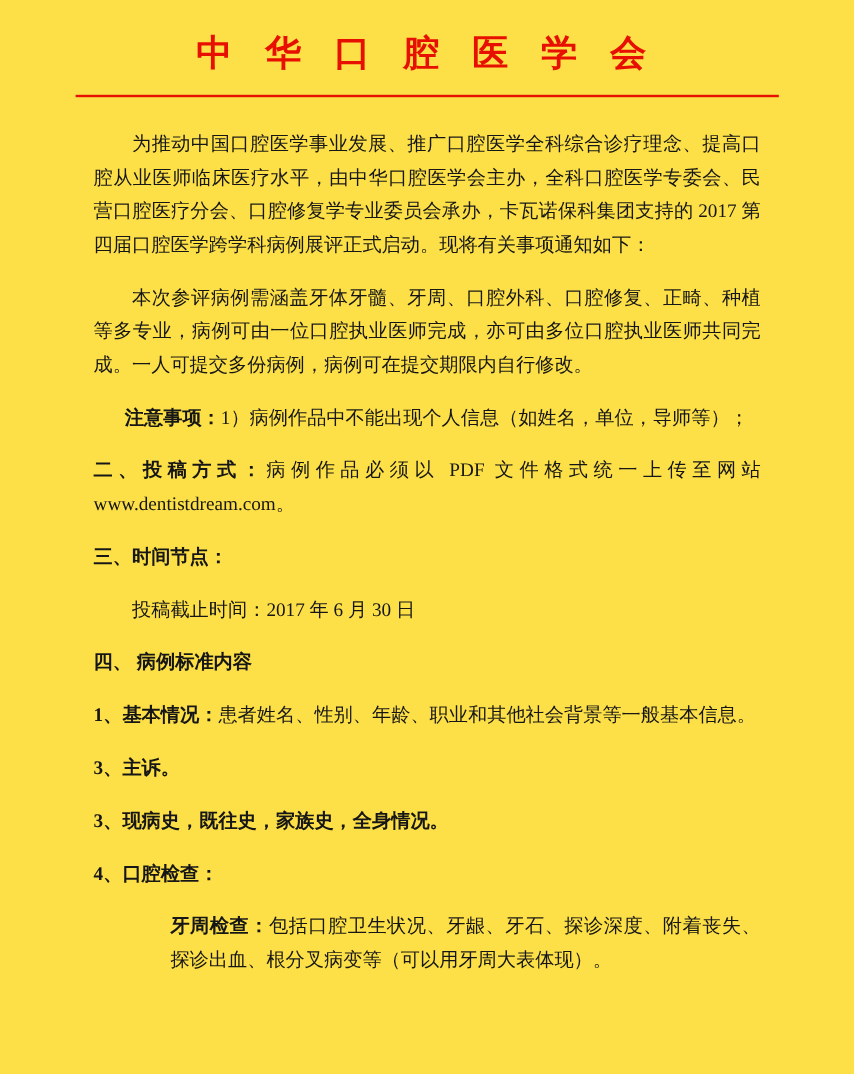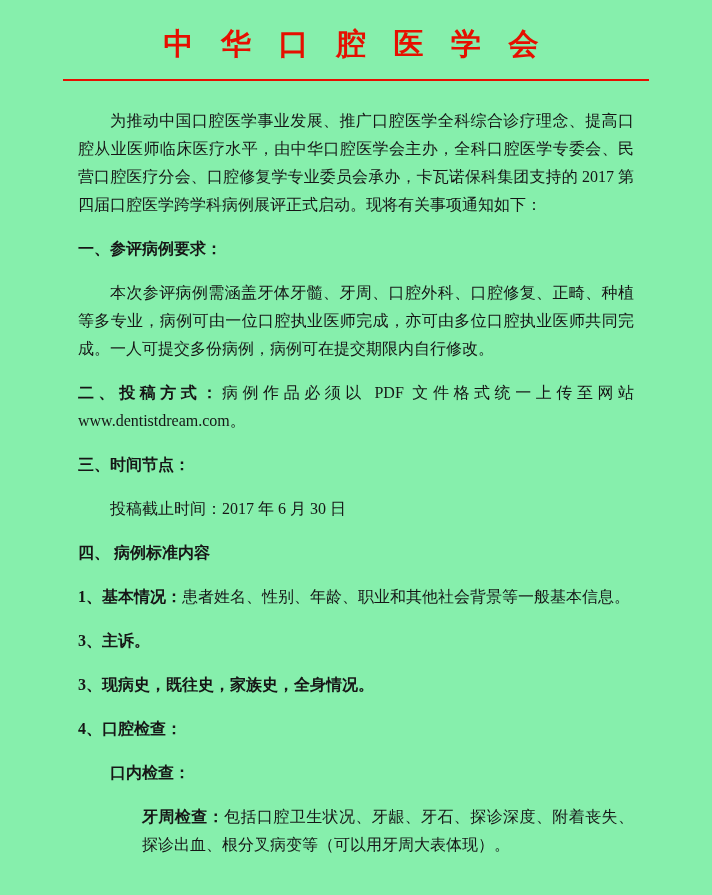--- a/index.html
+++ b/index.html
@@ -4,21 +4,21 @@
 <style>
   html, body {
     margin: 0;
     padding: 0;
     background: #ffffff;
   }
   .page {
     position: relative;
     width: 712px;
     height: 895px;
-    background: #86efac;
+    background: #fde047;
     box-sizing: border-box;
     font-family: "Liberation Serif", "DejaVu Serif", serif;
     color: #161616;
     overflow: hidden;
   }
   .org-title {
     margin-top: 24px;
     text-align: center;
     font-size: 30px;
     font-weight: bold;
@@ -61,24 +61,24 @@
 
   <div class="org-title">中 华 口 腔 医 学 会</div>
 
   <hr class="divider">
 
 
   <div class="content">
 
     <p class="indent">为推动中国口腔医学事业发展、推广口腔医学全科综合诊疗理念、提高口腔从业医师临床医疗水平，由中华口腔医学会主办，全科口腔医学专委会、民营口腔医疗分会、口腔修复学专业委员会承办，卡瓦诺保科集团支持的 2017 第四届口腔医学跨学科病例展评正式启动。现将有关事项通知如下：</p>
 
-    <p class="heading">一、参评病例要求：</p>
 
     <p class="indent">本次参评病例需涵盖牙体牙髓、牙周、口腔外科、口腔修复、正畸、种植等多专业，病例可由一位口腔执业医师完成，亦可由多位口腔执业医师共同完成。一人可提交多份病例，病例可在提交期限内自行修改。</p>
 
+    <p class="note-first"><span class="b">注意事项：</span><span>1）病例作品中不能出现个人信息（如姓名，单位，导师等）；</span></p>
 
 
 
     <p><span class="b">二、投稿方式：</span><span>病例作品必须以 PDF 文件格式统一上传至网站 www.dentistdream.com。</span></p>
 
     <p class="heading">三、时间节点：</p>
 
     <p class="sub-line">投稿截止时间：2017 年 6 月 30 日</p>
 
 
@@ -87,18 +87,17 @@
 
     <p><span class="b">1、基本情况：</span><span>患者姓名、性别、年龄、职业和其他社会背景等一般基本信息。</span></p>
 
     <p class="b">3、主诉。</p>
 
     <p class="b">3、现病史，既往史，家族史，全身情况。</p>
 
     <p class="b">4、口腔检查：</p>
 
 
-    <p class="sub-line b">口内检查：</p>
 
     <p class="sub2-line"><span class="b">牙周检查：</span><span>包括口腔卫生状况、牙龈、牙石、探诊深度、附着丧失、探诊出血、根分叉病变等（可以用牙周大表体现）。</span></p>
 
   </div>
 </div>
 
 </body></html>

